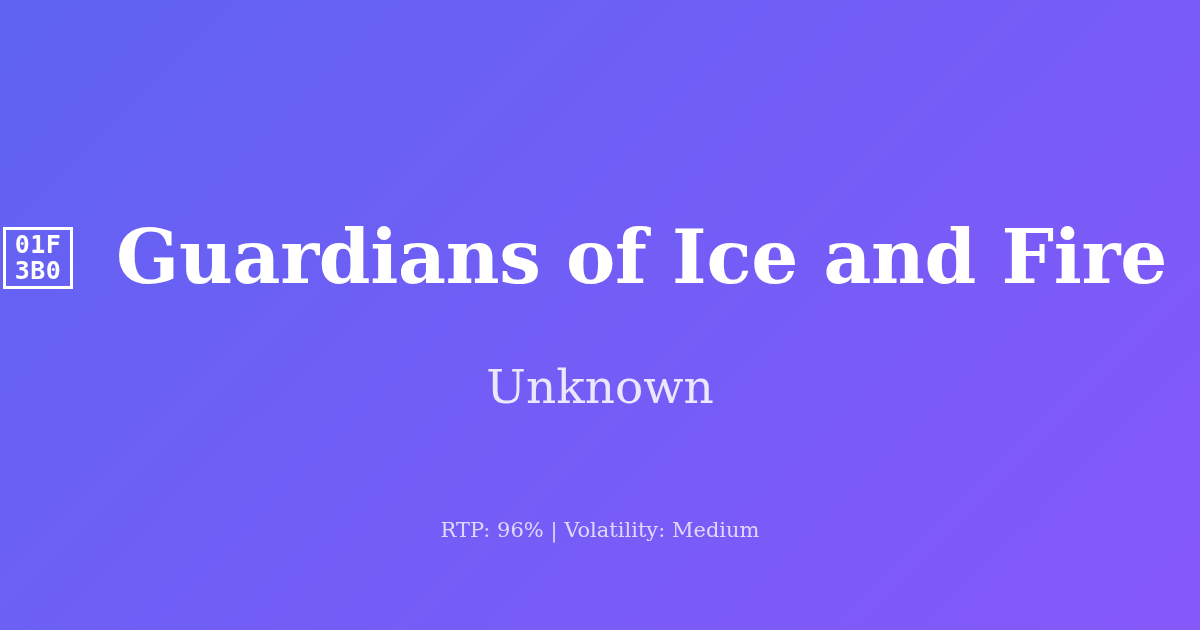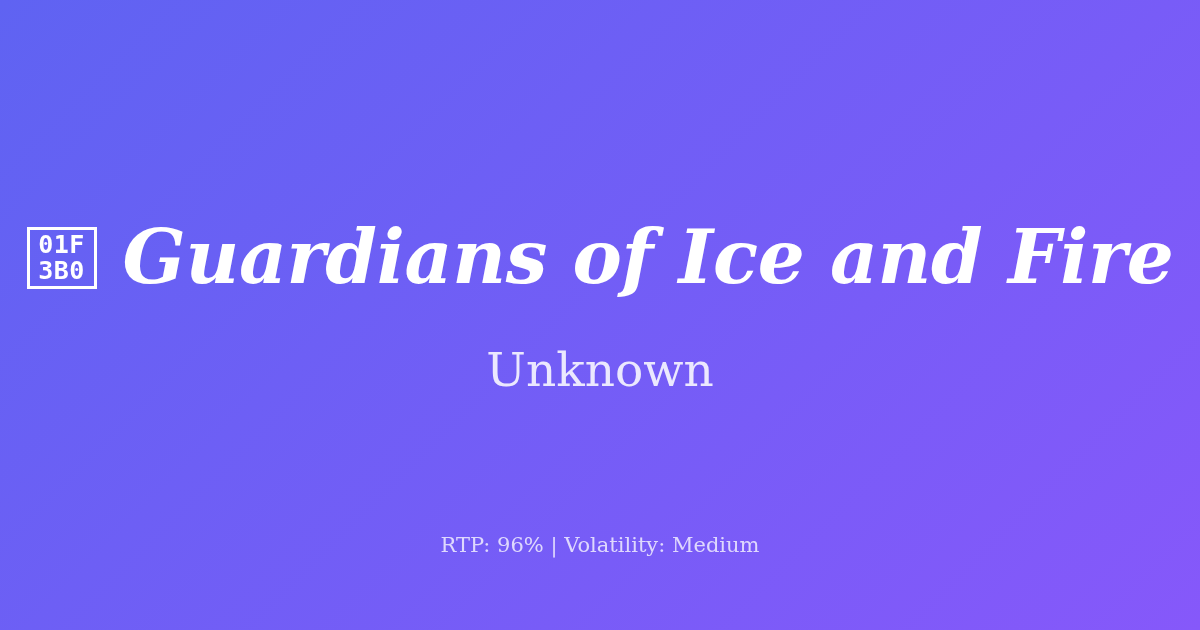--- a/index.html
+++ b/index.html
@@ -24,24 +24,24 @@
     align-items: center;
     justify-content: center;
     background: linear-gradient(135deg, #5f63f2 0%, #8658fa 100%);
     overflow: hidden;
   }
 
   
   .title-row {
     display: flex;
     align-items: center;
-    justify-content: center;
+    justify-content: flex-end;
     gap: 26px;
     width: 100%;
-    padding: 0 44px;
+    padding: 0 16px;
     box-sizing: border-box;
     margin-top: -14px;
   }
 
   
   .tofu {
     flex: 0 0 auto;
     width: 70px;
     height: 62px;
     box-sizing: border-box;
@@ -59,50 +59,49 @@
     user-select: none;
   }
 
   .tofu-row {
     display: block;
     height: 26px;
     line-height: 26px;
   }
 
   .game-title {
-    margin: 0;
+    margin: 17px;
     font-family: "DejaVu Serif", "Liberation Serif", serif;
     font-weight: 700;
     font-size: 74px;
     line-height: 1.02;
     color: #ffffff;
     white-space: nowrap;
     letter-spacing: -0.3px;
-    font-style: italic;
   }
 
   
   .provider {
     margin: 0;
     margin-top: 48px;
     font-family: "DejaVu Serif", "Liberation Serif", serif;
     font-weight: 400;
     font-size: 47px;
     line-height: 1.1;
     color: rgba(255, 255, 255, 0.86);
     text-align: center;
   }
 
   
   .meta {
     position: absolute;
     left: 0;
     right: 0;
     bottom: 72px;
-    margin: 0;
+    margin: 15px;
     text-align: center;
     font-family: "DejaVu Serif", "Liberation Serif", serif;
     font-weight: 400;
     font-size: 21px;
     line-height: 1.2;
     color: rgba(255, 255, 255, 0.76);
   }
 </style>
 </head>
 <body>

